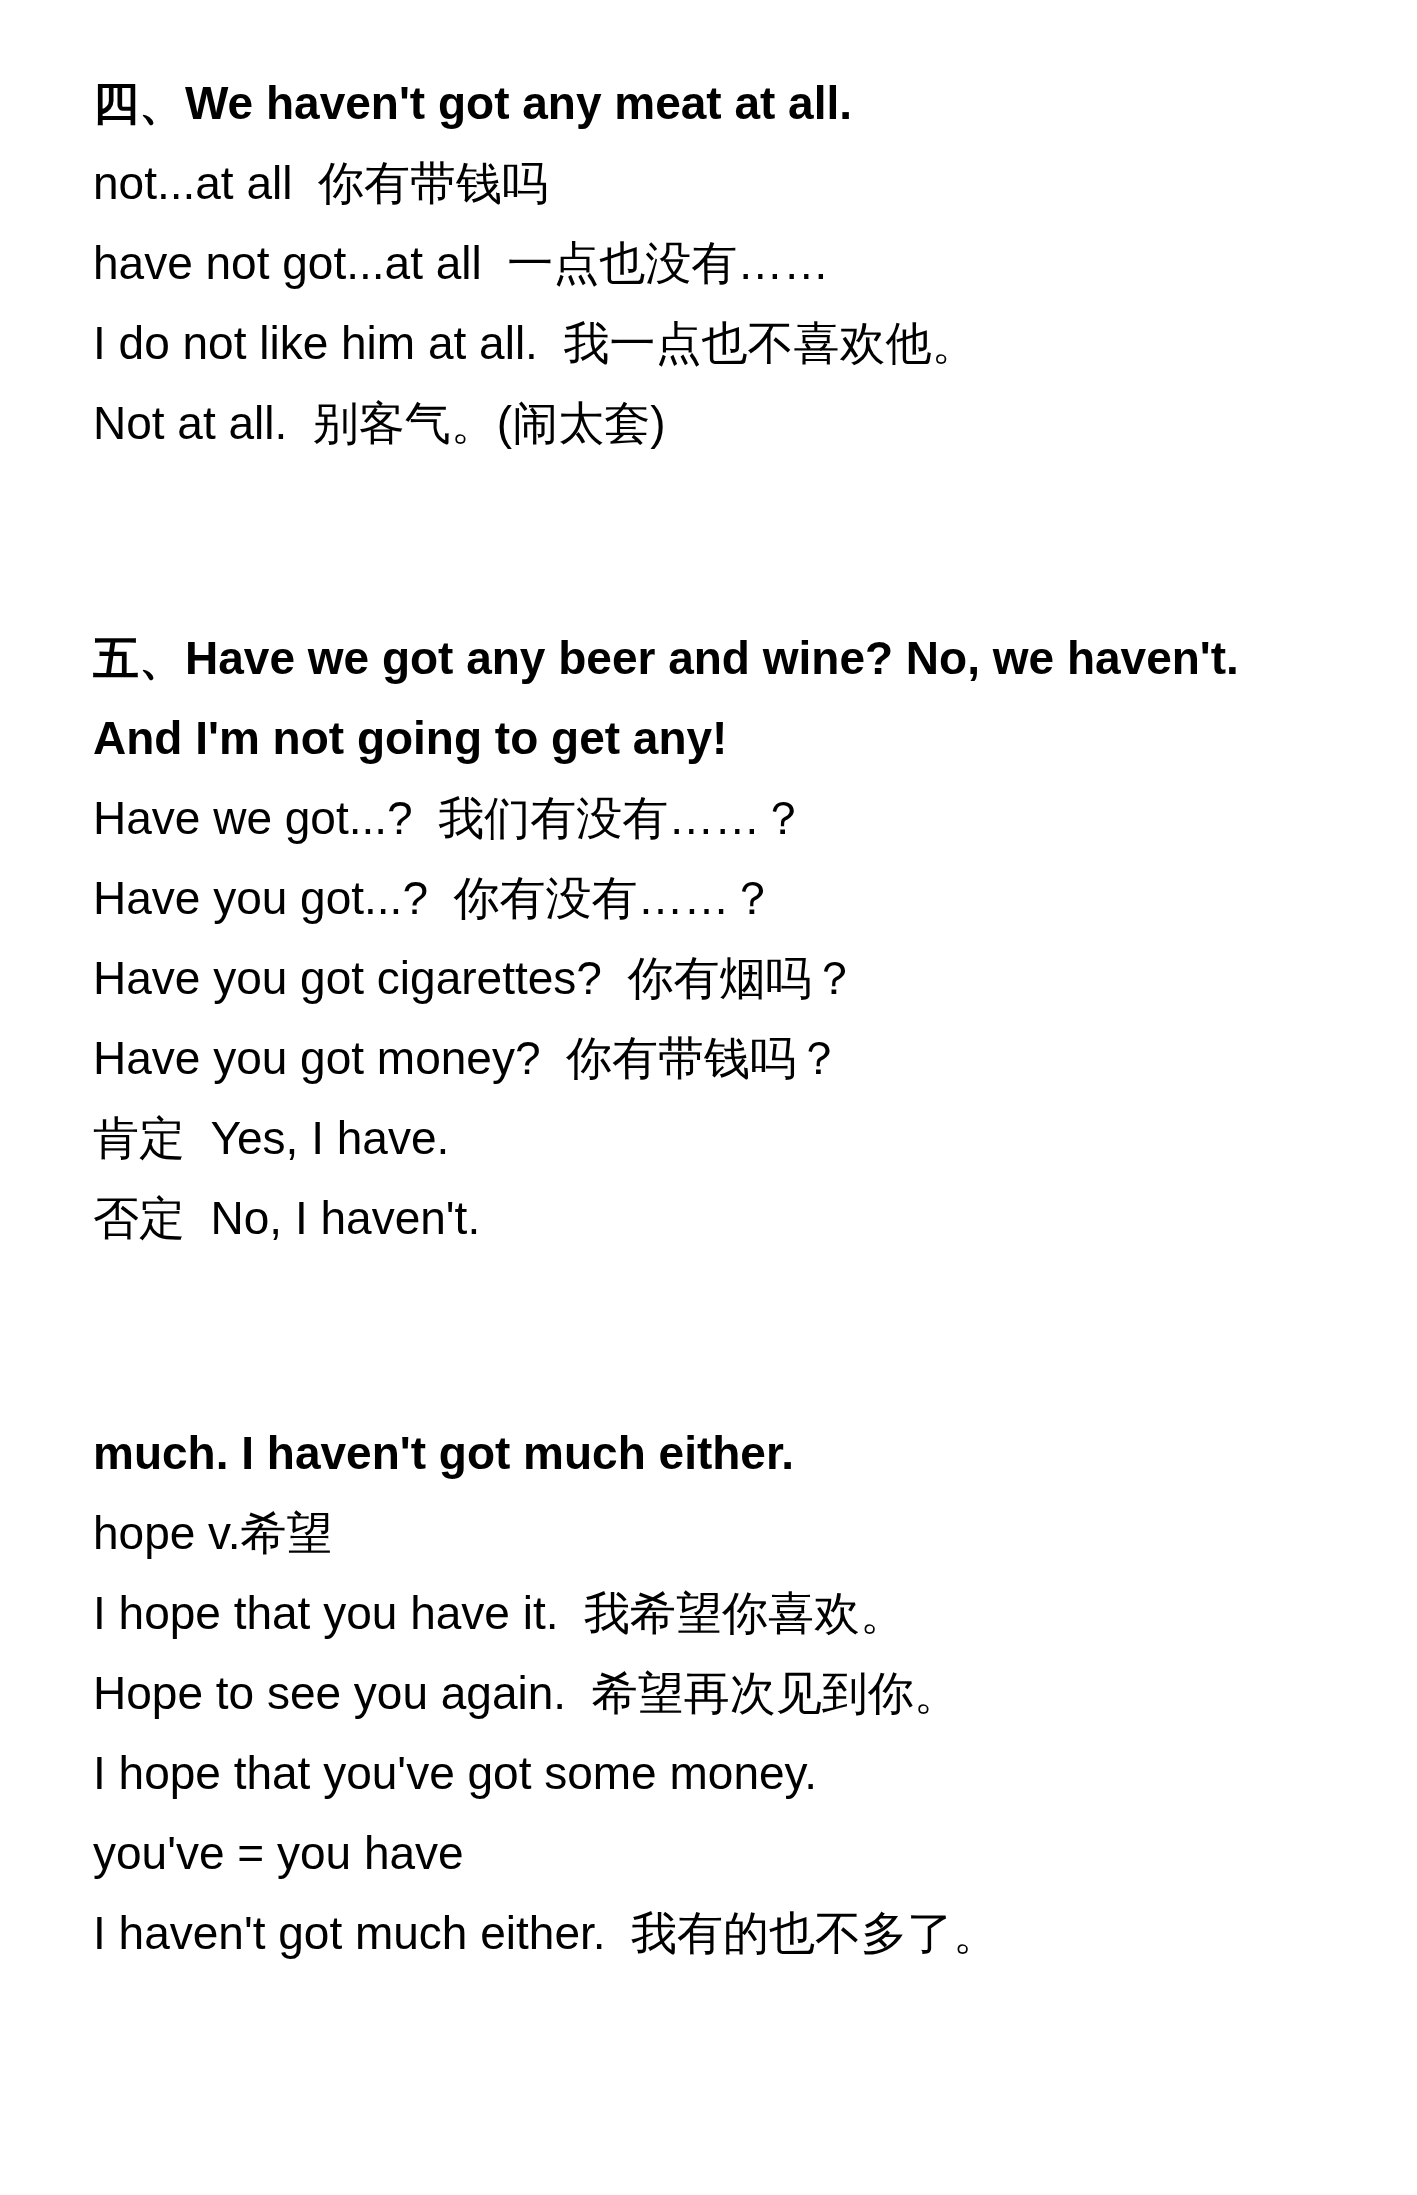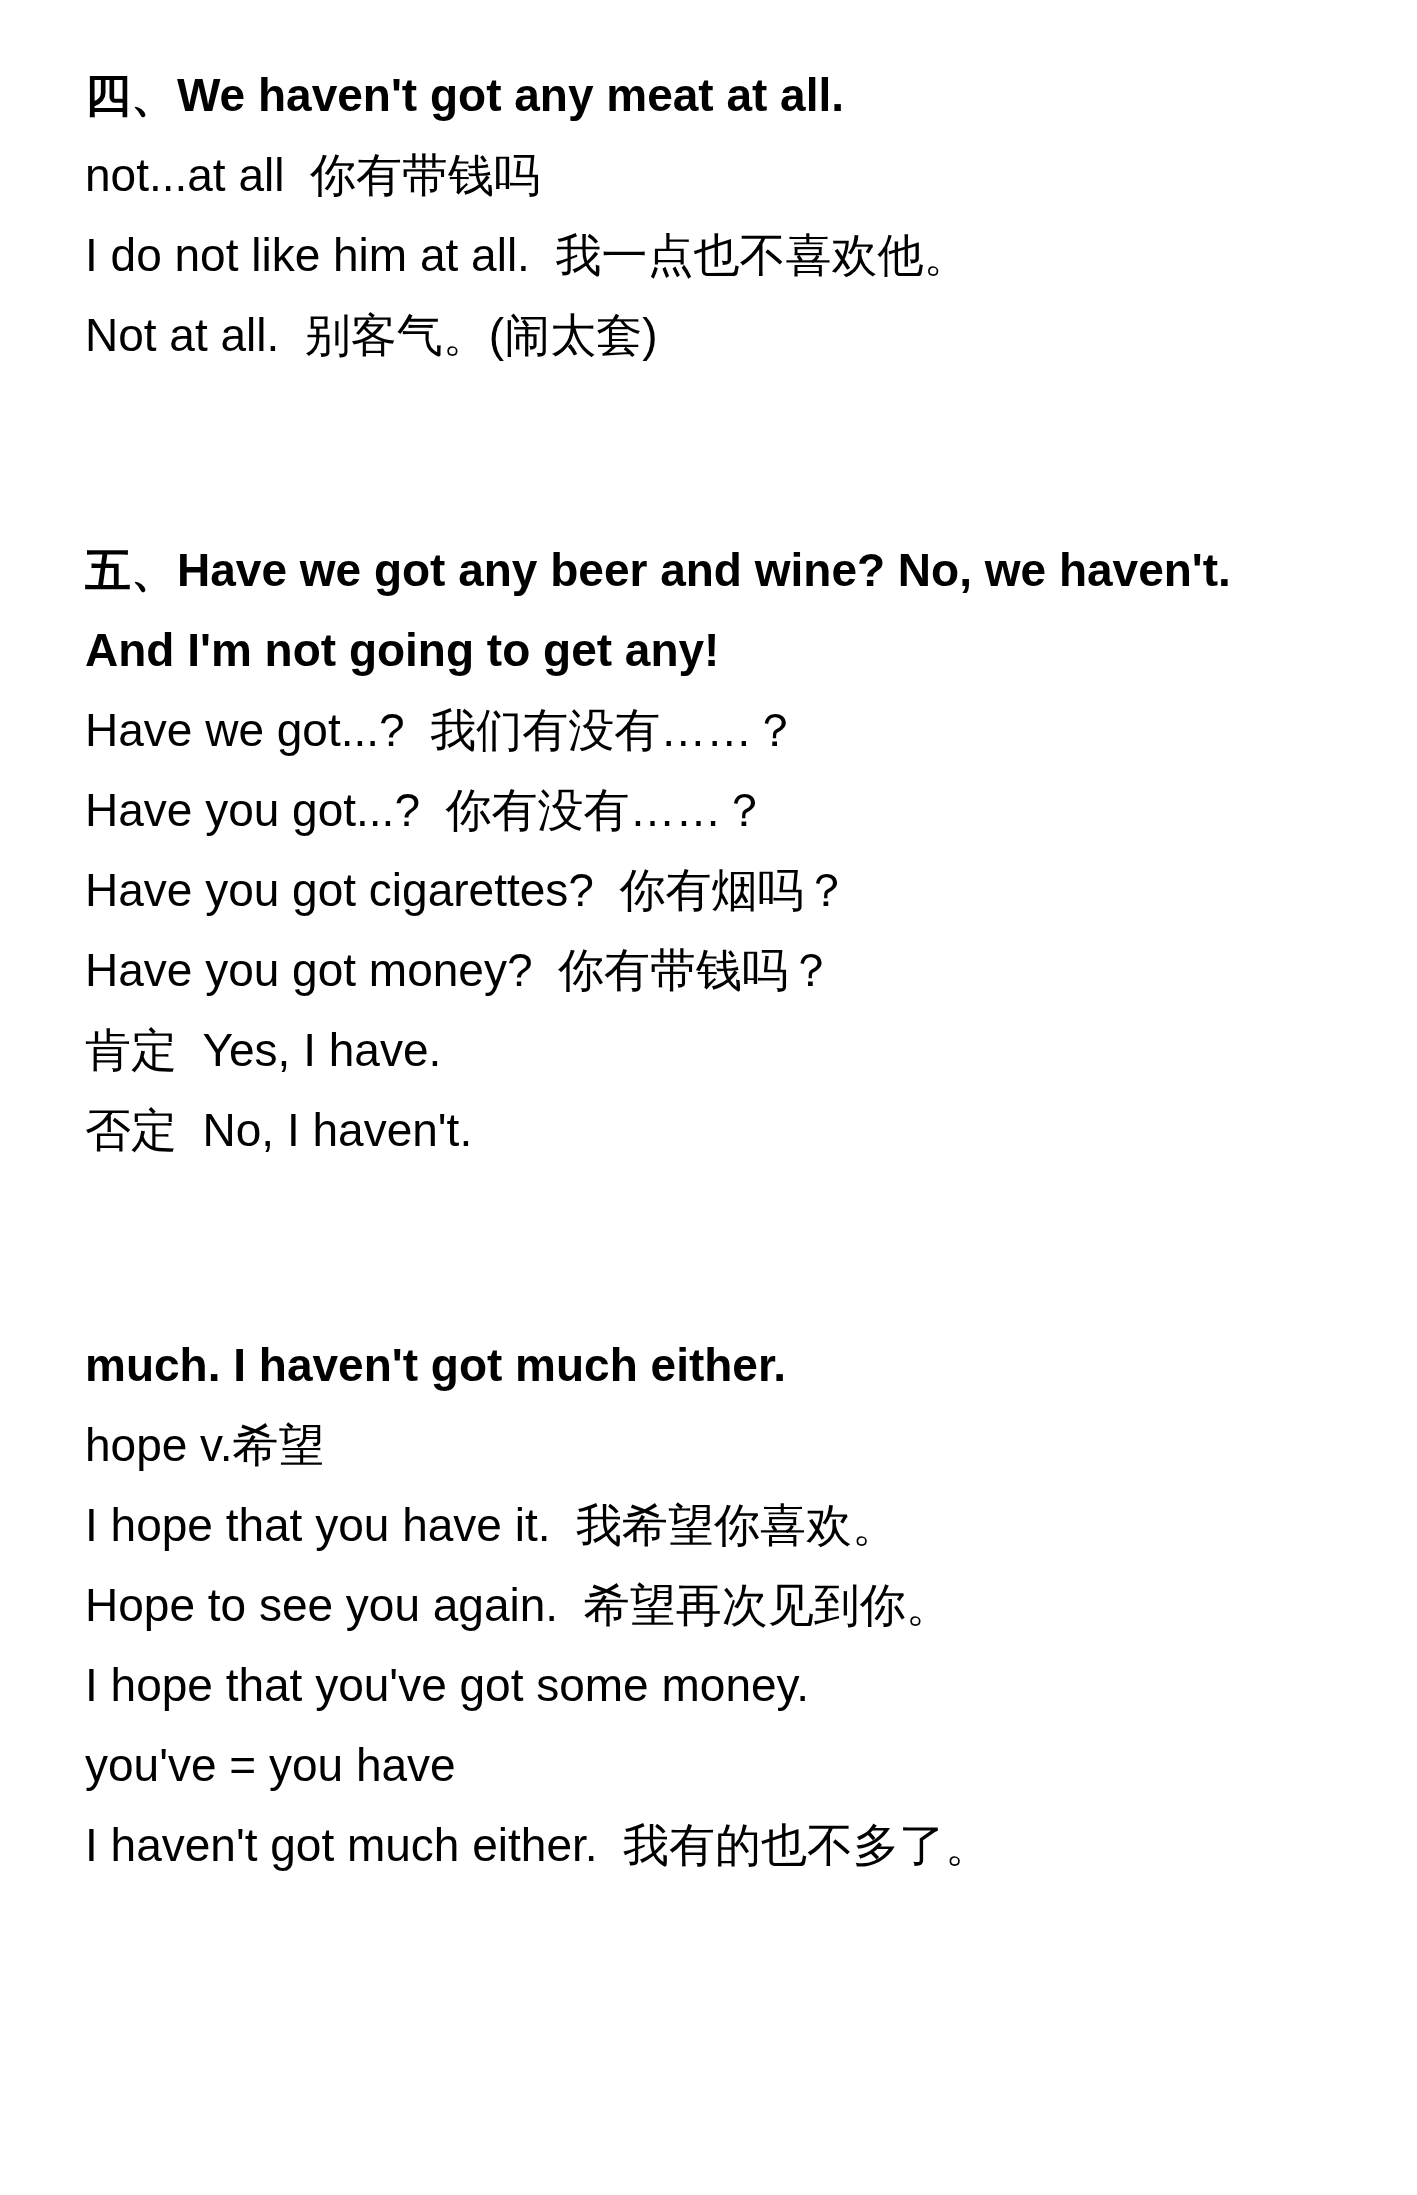--- a/index.html
+++ b/index.html
@@ -14,21 +14,21 @@
     color: #000000;
   }
   .page {
     box-sizing: border-box;
     width: 1417px;
     min-height: 2195px;
     padding: 55px 80px 60px 85px;
     background: #ffffff;
   }
   .section {
-    margin: 0;
+    margin: 8px;
   }
   .section + .section {
     margin-top: 155px;
   }
   .hline, .bline {
     font-size: 46px;
     line-height: 80px;
     white-space: pre-wrap;
     letter-spacing: 0;
   }
@@ -40,20 +40,21 @@
   }
 </style>
 </head>
 <body>
 
 <div class="page">
 
   <div class="section">
     <div class="hline">四、We haven't got any meat at all.</div>
     <div class="bline">not...at all  你有带钱吗</div>
+    <div class="bline">have not got...at all  一点也没有……</div>
     <div class="bline">I do not like him at all.  我一点也不喜欢他。</div>
     <div class="bline">Not at all.  别客气。(闹太套)</div>
   </div>
 
   <div class="section">
     <div class="hline">五、Have we got any beer and wine? No, we haven't.</div>
     <div class="hline">And I'm not going to get any!</div>
     <div class="bline">Have we got...?  我们有没有……？</div>
     <div class="bline">Have you got...?  你有没有……？</div>
     <div class="bline">Have you got cigarettes?  你有烟吗？</div>

